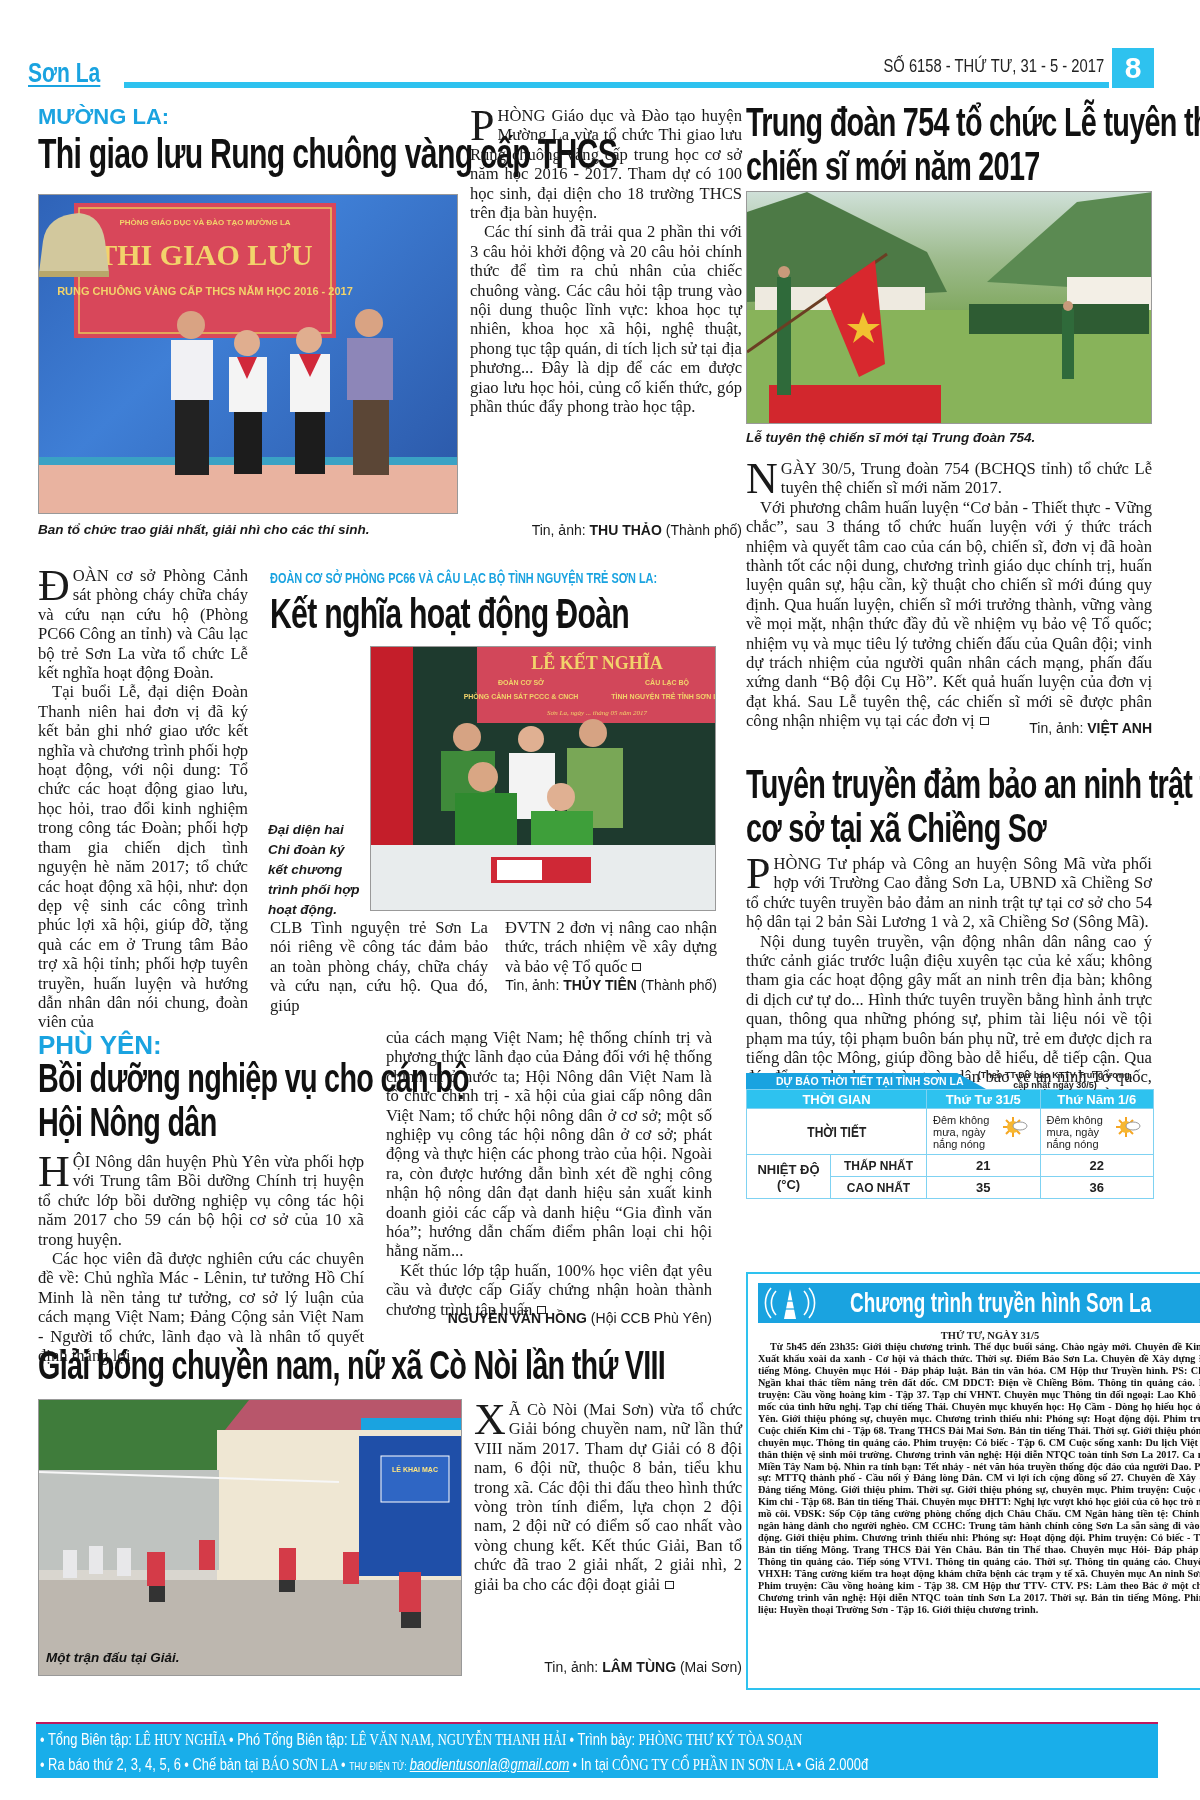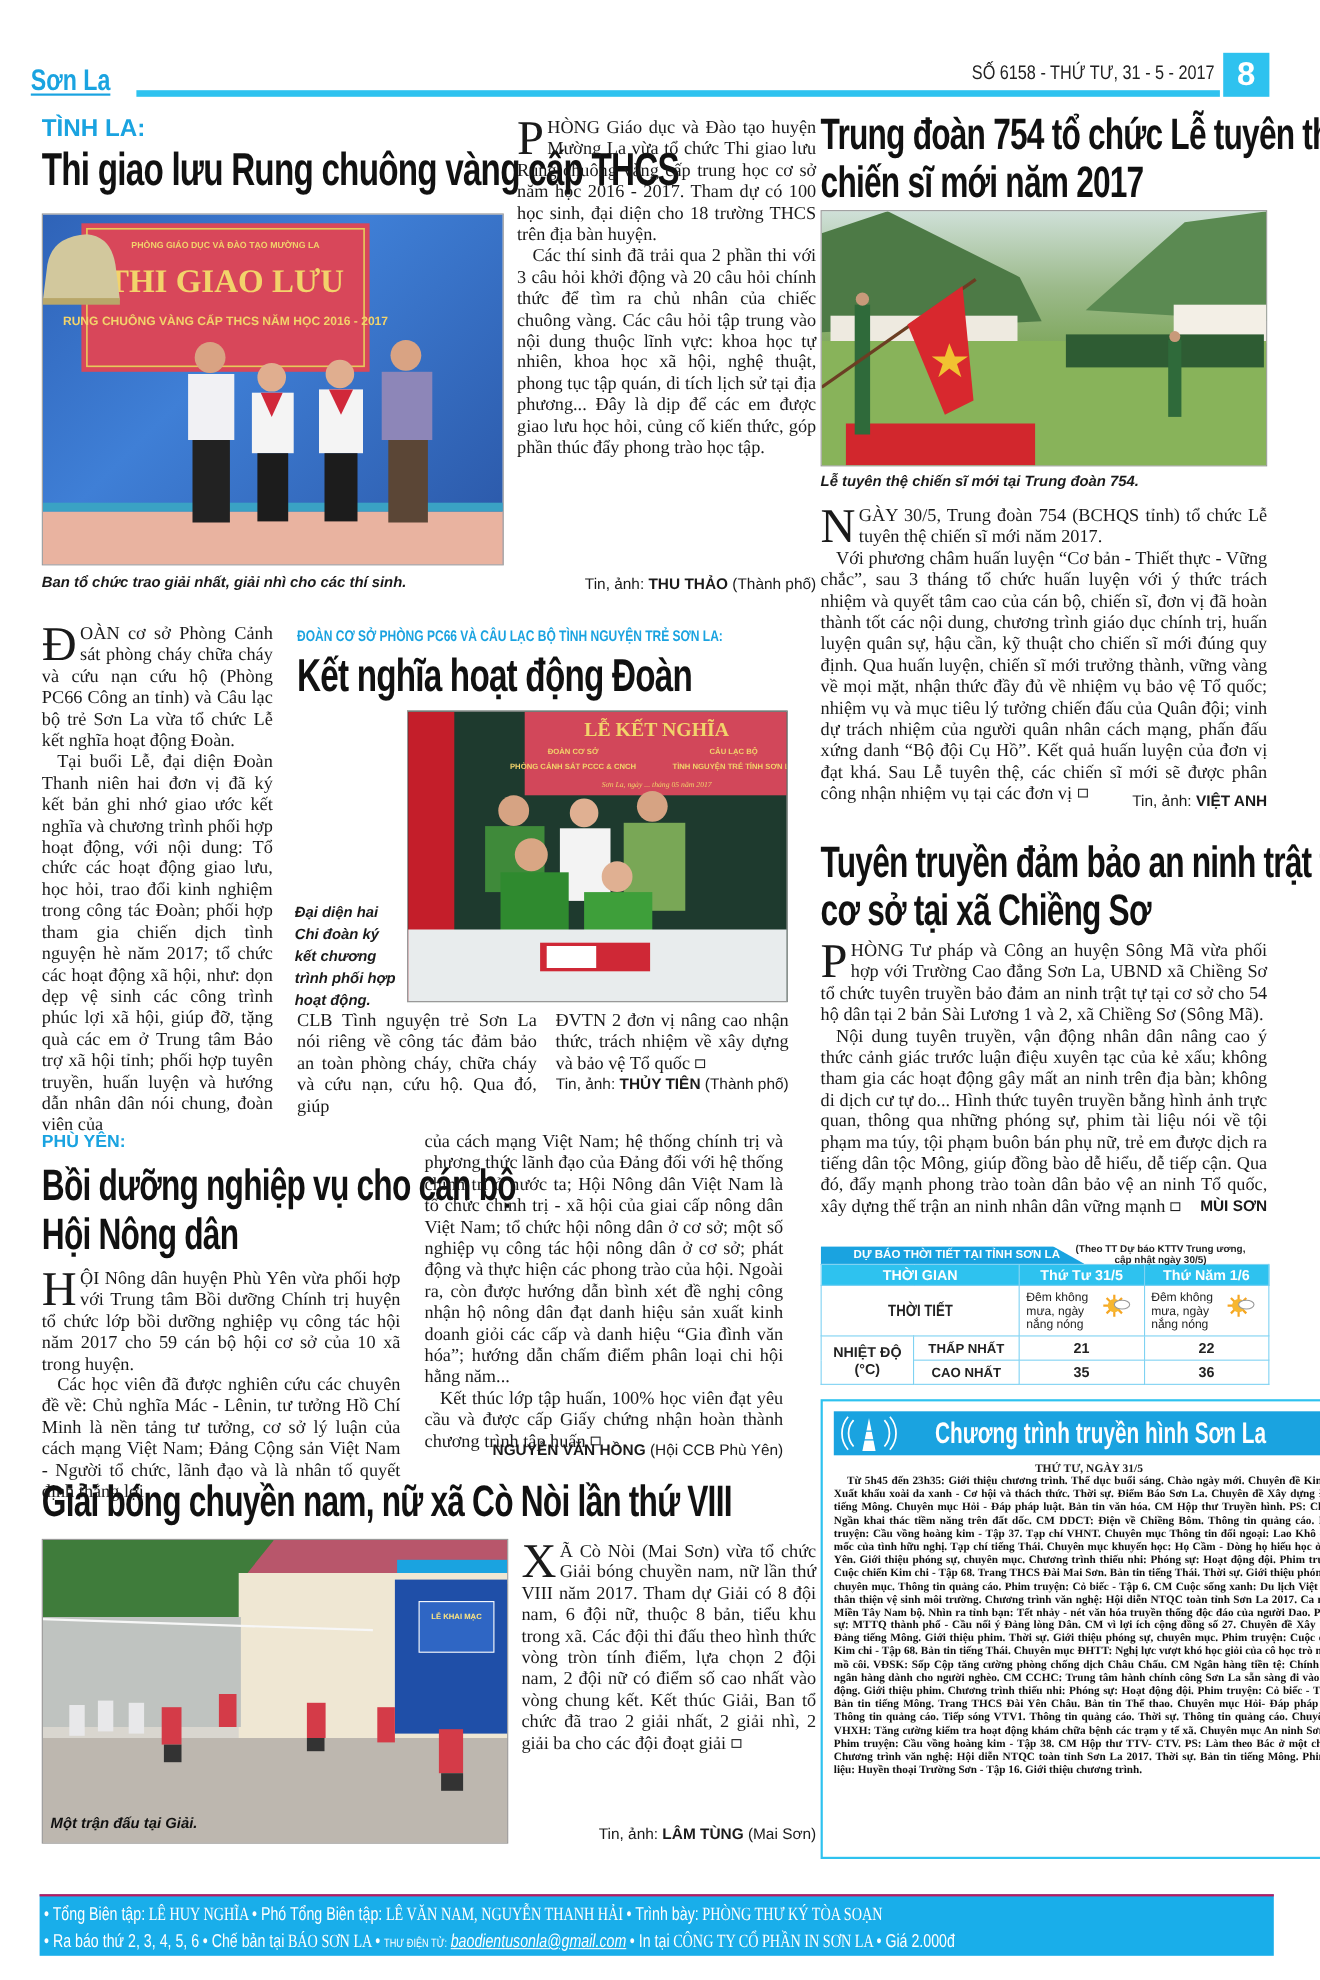--- a/index.html
+++ b/index.html
@@ -22,21 +22,21 @@
   .endmark { display: inline-block; width: 9px; height: 8px; border: 1.5px solid #222; margin-left: 5px; vertical-align: 1px; }
   .photo { overflow: hidden; border: 1px solid #999; }
 
   
   .masthead-name { left: 28px; top: 58px; font-size: 27px; color: #1aa3e0; font-weight: bold; font-family: "Liberation Sans", sans-serif; transform: scaleX(0.78); transform-origin: left top; text-decoration: underline; text-underline-offset: 3px; }
   .masthead-rule { left: 124px; top: 82px; width: 985px; height: 6px; background: #2ec2ef; }
   .issue-info { right: 96px; top: 56px; font-size: 18px; font-family: "Liberation Sans", sans-serif; color: #222; transform: scaleX(0.82); transform-origin: right top; white-space: nowrap; }
   .page-num { left: 1112px; top: 48px; width: 42px; height: 40px; background: #2ec2ef; color: #fff; font-family: "Liberation Sans", sans-serif; font-weight: bold; font-size: 30px; text-align: center; line-height: 40px; }
 
   
-  .wx { left: 746px; top: 1133px; width: 408px; }
+  .wx { left: 746px; top: 1073px; width: 408px; }
   .wx-banner { position: relative; height: 16px; }
   .wx-banner .tab { position: absolute; left: 0; top: 0; height: 16px; width: 240px; background: #1aa3e0; clip-path: polygon(0 0, 88% 0, 100% 100%, 0 100%); color: #fff; font-family: "Liberation Sans", sans-serif; font-size: 10.5px; font-weight: bold; line-height: 16px; padding-left: 30px; }
   .wx-banner .src { position: absolute; right: 14px; top: -3px; width: 170px; font-family: "Liberation Sans", sans-serif; font-size: 9px; font-weight: bold; text-align: center; line-height: 10px; color: #222; }
   .wx table { width: 100%; border-collapse: collapse; font-family: "Liberation Sans", sans-serif; font-weight: bold; }
   .wx td, .wx th { border: 1.5px solid #7fd2f2; text-align: center; color: #222; }
   .wx th { background: #2ec2ef; color: #fff; font-size: 13px; height: 19px; }
   .wx .weather-cell { font-size: 11px; font-weight: normal; line-height: 12px; height: 46px; position: relative; text-align: left; padding-left: 6px; }
   .wx .num { font-size: 13px; height: 22px; }
   .sun { position: absolute; right: 12px; top: 7px; width: 26px; height: 26px; }
 
@@ -58,21 +58,21 @@
 </style>
 </head>
 <body>
 
 <div class="abs masthead-name">Sơn La</div>
 <div class="abs masthead-rule"></div>
 <div class="abs issue-info">SỐ 6158 - THỨ TƯ, 31 - 5 - 2017</div>
 <div class="abs page-num">8</div>
 
 <section>
-  <div class="abs kicker" style="left:38px;top:104px;font-size:22px;">TÌNH LA:</div>
+  <div class="abs kicker" style="left:38px;top:104px;font-size:22px;">MƯỜNG LA:</div>
   <div class="abs headline" style="left:38px;top:130px;font-size:42px;">Thi giao lưu Rung chuông vàng cấp THCS</div>
   <div class="abs photo" style="left:38px;top:194px;width:420px;height:320px;background:linear-gradient(135deg,#2f63b8 0%,#3f7fd6 40%,#2a56a6 100%);">
     <svg width="420" height="320" viewBox="0 0 420 320">
       <rect x="35" y="8" width="262" height="135" fill="#d8475a"></rect>
       <rect x="40" y="13" width="252" height="125" fill="none" stroke="#e6c95b" stroke-width="1.5"></rect>
       <text x="166" y="30" text-anchor="middle" font-family="Liberation Sans, sans-serif" font-size="8" font-weight="bold" fill="#f2d36b">PHÒNG GIÁO DỤC VÀ ĐÀO TẠO MƯỜNG LA</text>
       <text x="166" y="70" text-anchor="middle" font-family="Liberation Serif, serif" font-size="30" font-weight="bold" fill="#f2d36b">THI GIAO LƯU</text>
       <text x="166" y="100" text-anchor="middle" font-family="Liberation Sans, sans-serif" font-size="11" font-weight="bold" fill="#f2d36b">RUNG CHUÔNG VÀNG CẤP THCS NĂM HỌC 2016 - 2017</text>
       <path d="M4 46 Q8 20 40 18 Q62 20 66 46 L70 78 L0 78 Z" fill="#d2c89d"></path>
       <rect x="0" y="76" width="70" height="6" fill="#b8a76a"></rect>
@@ -246,21 +246,21 @@
     <tr>
       <td class="num" style="font-size:12px;">CAO NHẤT</td>
       <td class="num">35</td>
       <td class="num">36</td>
     </tr>
   </tbody>
     </table>
 </section>
 
 <section>
-  <div class="abs kicker" style="left:38px;top:1030px;font-size:16px;">PHÙ YÊN:</div>
+  <div class="abs kicker" style="left:38px;top:1030px;font-size:26px;">PHÙ YÊN:</div>
   <div class="abs headline" style="left:38px;top:1056px;font-size:40px;">Bồi dưỡng nghiệp vụ cho cán bộ</div>
   <div class="abs headline" style="left:38px;top:1100px;font-size:40px;">Hội Nông dân</div>
   <div class="abs body-text" style="left:38px;top:1152px;width:326px;">
     <p class="first"><span class="dropcap">H</span><span>ỘI Nông dân huyện Phù Yên vừa phối hợp với Trung tâm Bồi dưỡng Chính trị huyện tổ chức lớp bồi dưỡng nghiệp vụ công tác hội năm 2017 cho 59 cán bộ hội cơ sở của 10 xã trong huyện.</span></p>
     <p>Các học viên đã được nghiên cứu các chuyên đề về: Chủ nghĩa Mác - Lênin, tư tưởng Hồ Chí Minh là nền tảng tư tưởng, cơ sở lý luận của cách mạng Việt Nam; Đảng Cộng sản Việt Nam - Người tổ chức, lãnh đạo và là nhân tố quyết định thắng lợi</p>
   </div>
   <div class="abs body-text" style="left:386px;top:1028px;width:326px;">
     <p class="first">của cách mạng Việt Nam; hệ thống chính trị và phương thức lãnh đạo của Đảng đối với hệ thống chính trị ở nước ta; Hội Nông dân Việt Nam là tổ chức chính trị - xã hội của giai cấp nông dân Việt Nam; tổ chức hội nông dân ở cơ sở; một số nghiệp vụ công tác hội nông dân ở cơ sở; phát động và thực hiện các phong trào của hội. Ngoài ra, còn được hướng dẫn bình xét đề nghị công nhận hộ nông dân đạt danh hiệu sản xuất kinh doanh giỏi các cấp và danh hiệu “Gia đình văn hóa”; hướng dẫn chấm điểm phân loại chi hội hằng năm...</p>
     <p><span>Kết thúc lớp tập huấn, 100% học viên đạt yêu cầu và được cấp Giấy chứng nhận hoàn thành chương trình tập huấn</span><span class="endmark"></span></p>
   </div>

